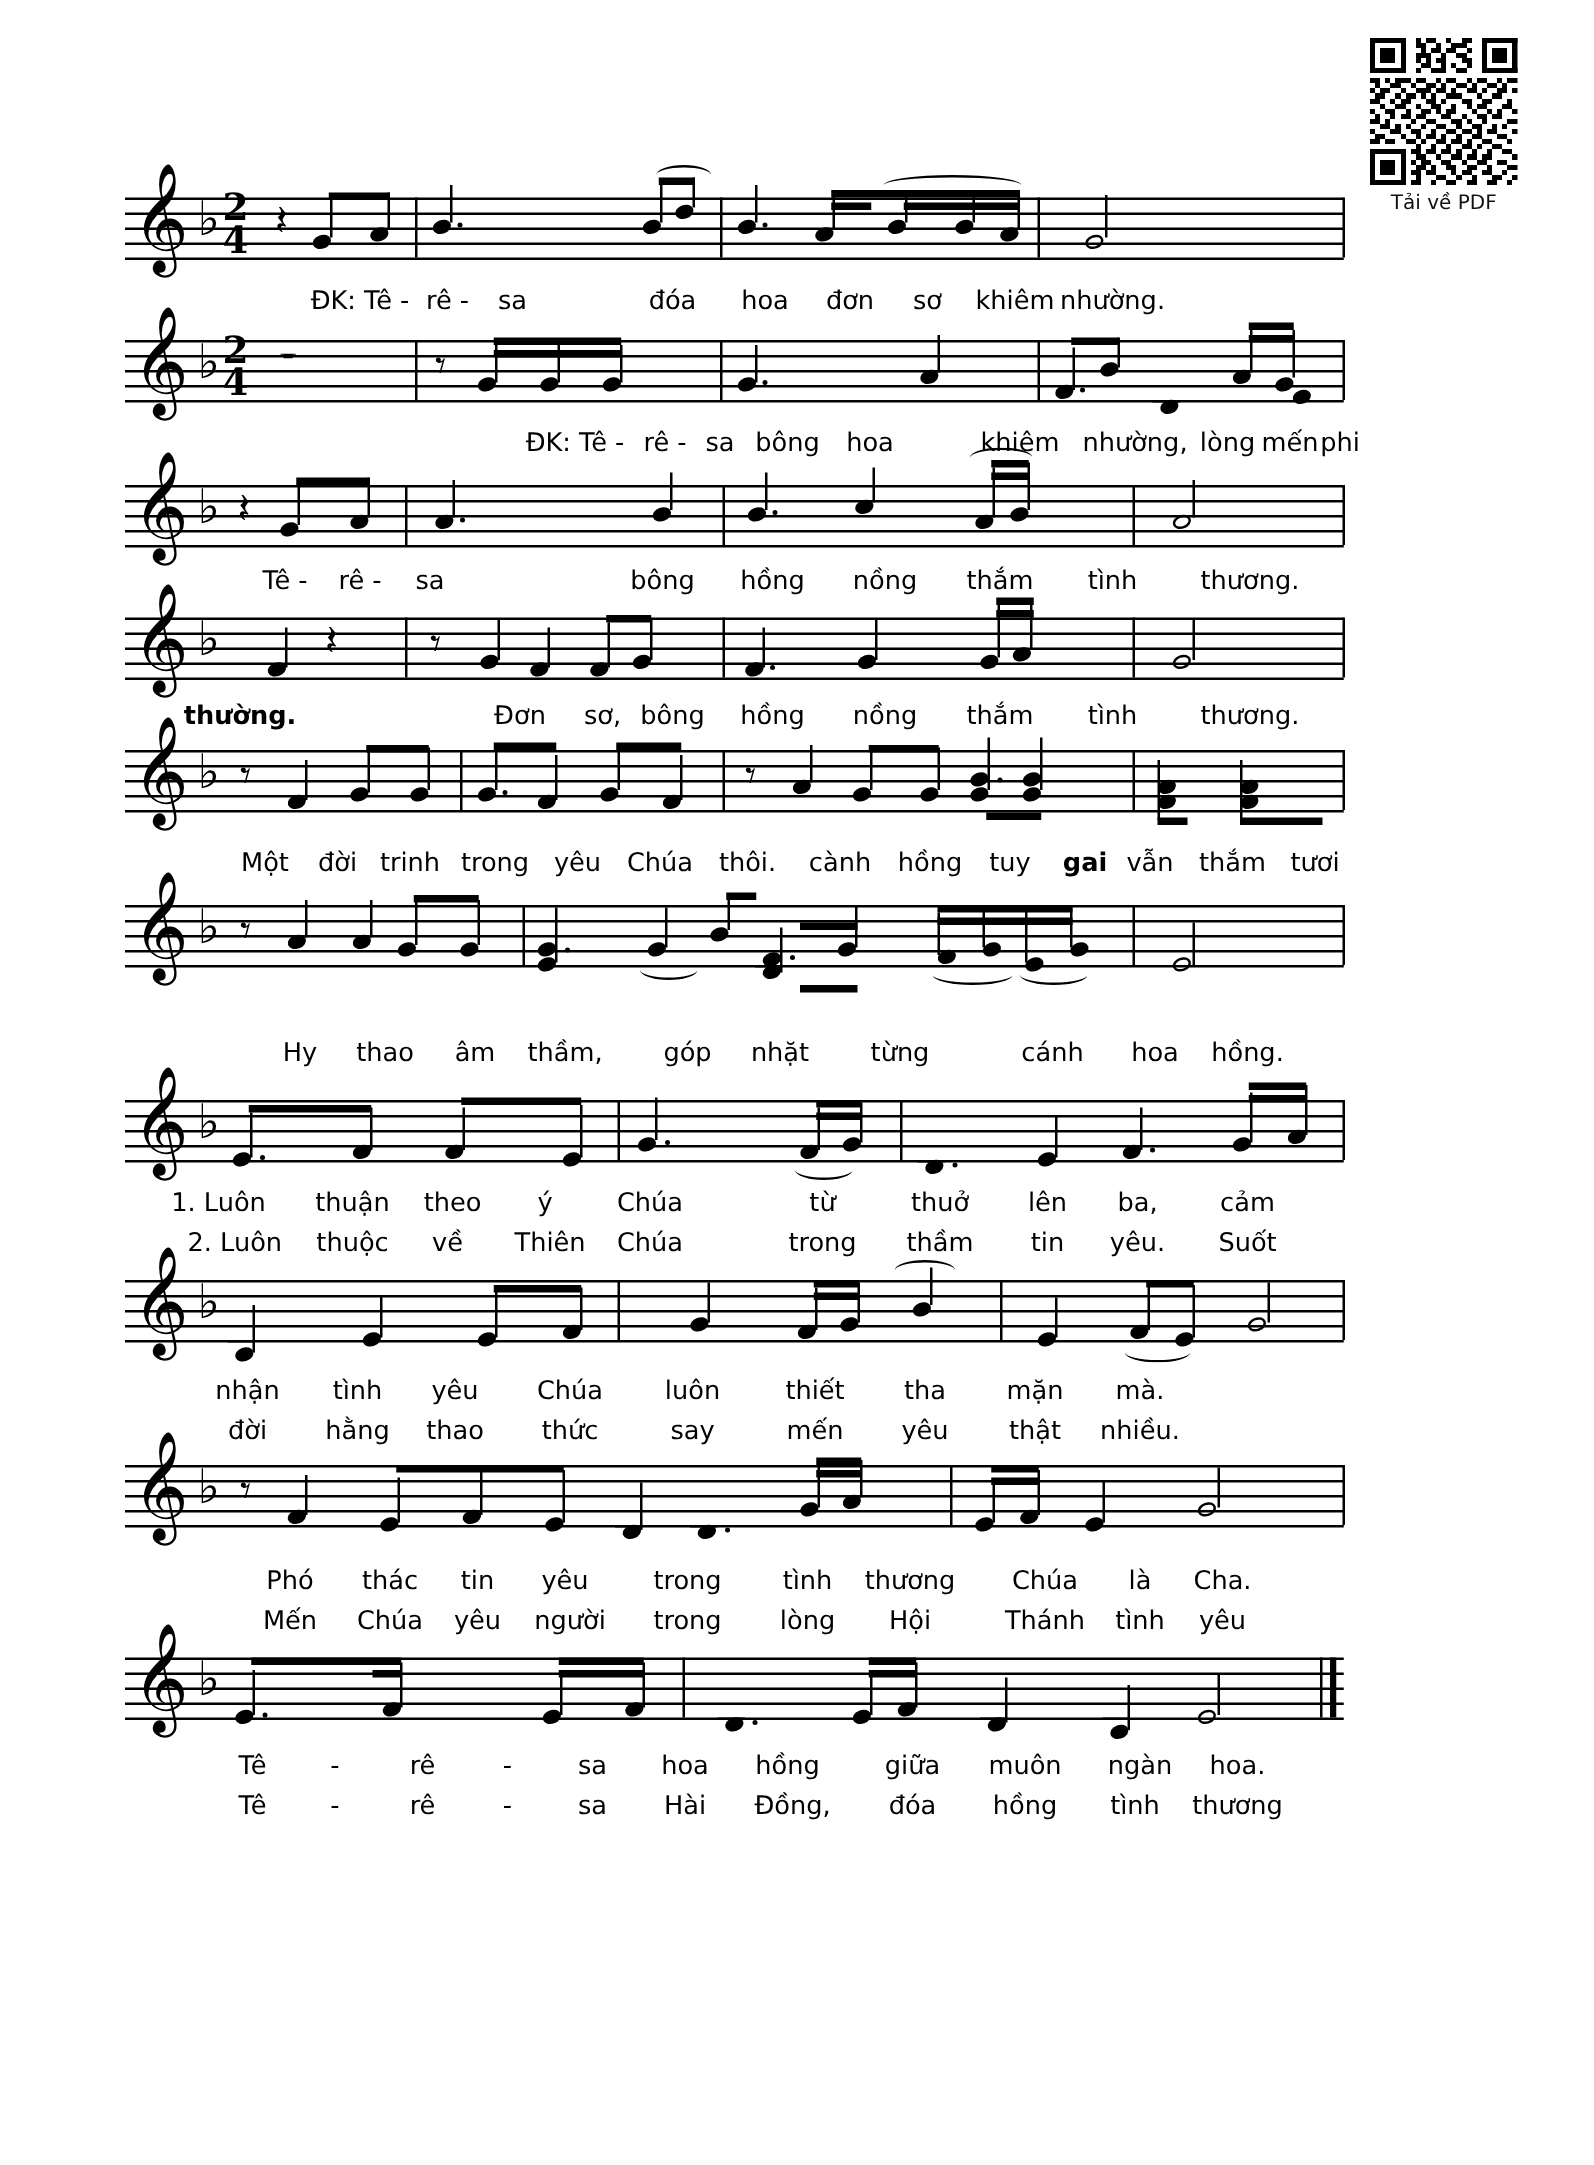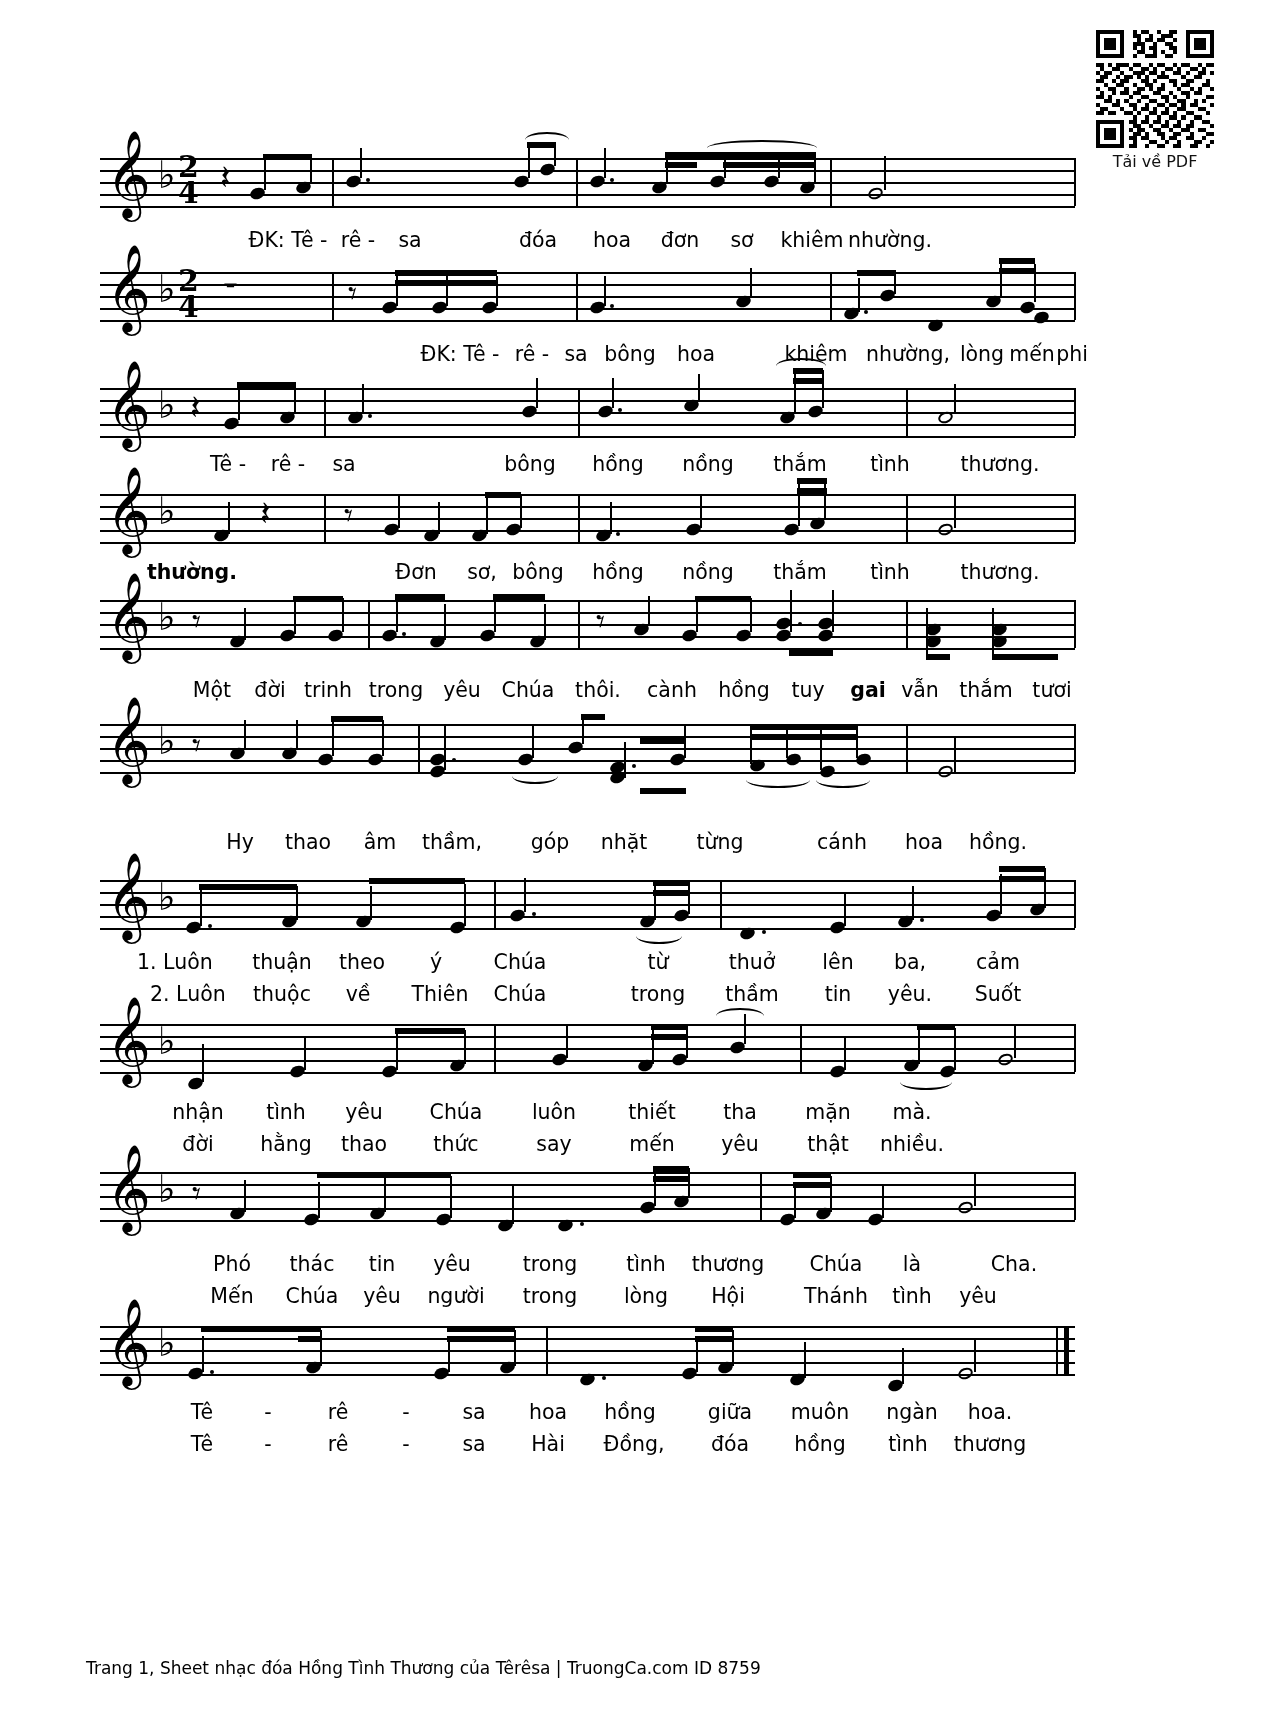--- a/index.html
+++ b/index.html
@@ -977,21 +977,21 @@
   <div class="lyrics" style="top:1252px;">
     <span class="w" style="left:132px;">Phó</span>
     <span class="w" style="left:212px;">thác</span>
     <span class="w" style="left:282px;">tin</span>
     <span class="w" style="left:352px;">yêu</span>
     <span class="w" style="left:450px;">trong</span>
     <span class="w" style="left:546px;">tình</span>
     <span class="w" style="left:628px;">thương</span>
     <span class="w" style="left:736px;">Chúa</span>
     <span class="w" style="left:812px;">là</span>
-    <span class="w" style="left:878px;margin-left:36px;">Cha.</span>
+    <span class="w" style="left:878px;">Cha.</span>
   </div>
   <div class="lyrics" style="top:1284px;">
     <span class="w" style="left:132px;">Mến</span>
     <span class="w" style="left:212px;">Chúa</span>
     <span class="w" style="left:282px;">yêu</span>
     <span class="w" style="left:356px;">người</span>
     <span class="w" style="left:450px;">trong</span>
     <span class="w" style="left:546px;">lòng</span>
     <span class="w" style="left:628px;">Hội</span>
     <span class="w" style="left:736px;">Thánh</span>
@@ -1063,15 +1063,14 @@
     <span class="w" style="left:306px;">-</span>
     <span class="w" style="left:374px;">sa</span>
     <span class="w" style="left:448px;">Hài</span>
     <span class="w" style="left:534px;">Đồng,</span>
     <span class="w" style="left:630px;">đóa</span>
     <span class="w" style="left:720px;">hồng</span>
     <span class="w" style="left:808px;">tình</span>
     <span class="w" style="left:890px;">thương</span>
   </div>
 
-  <div class="footer">Trang 1, Sheet nhạc đóa Hồng Tình Thương của Têrêsa  | TruongCa.com ID 8759</div>
 
 </div>
 
 </body></html>

